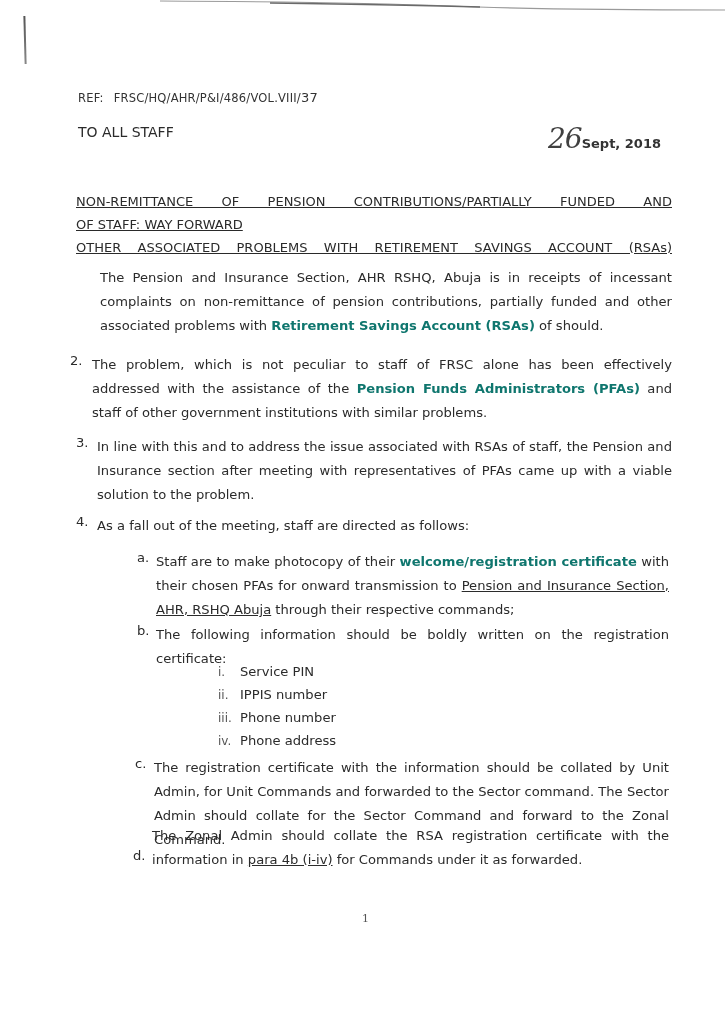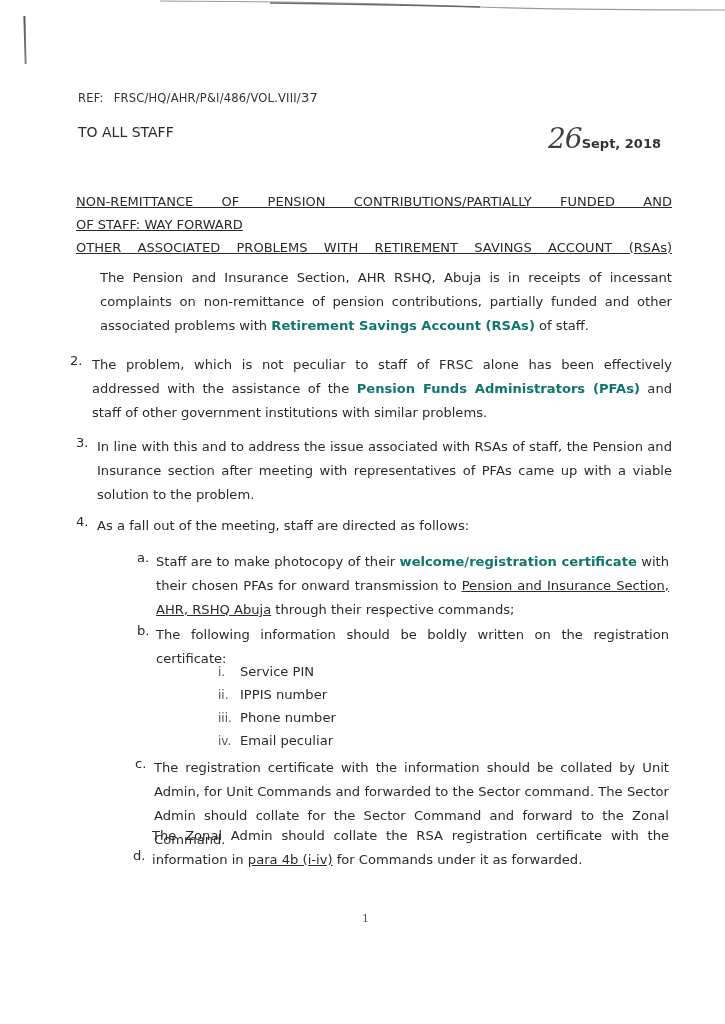--- a/index.html
+++ b/index.html
@@ -136,21 +136,21 @@
   <span class="hand">26</span><span>Sept, 2018</span>
 </div>
 
 <div class="title">
   <span class="tline">NON-REMITTANCE OF PENSION CONTRIBUTIONS/PARTIALLY FUNDED AND</span>
   <span class="tline last">OF STAFF: WAY FORWARD</span>
   <span class="tline">OTHER ASSOCIATED PROBLEMS WITH RETIREMENT SAVINGS ACCOUNT (RSAs)</span>
 </div>
 
 <div class="para" style="left:100px; top:266px; width:572px;">
-  <span>The Pension and Insurance Section, AHR RSHQ, Abuja is in receipts of incessant complaints on non-remittance of pension contributions, partially funded and other associated problems with </span><b>Retirement Savings Account (RSAs)</b><span> of staff.</span>
+  <span>The Pension and Insurance Section, AHR RSHQ, Abuja is in receipts of incessant complaints on non-remittance of pension contributions, partially funded and other associated problems with </span><b>Retirement Savings Account (RSAs)</b><span> of should.</span>
 </div>
 
 <div class="num" style="left:70px; top:353px;">2.</div>
 <div class="para" style="left:92px; top:353px; width:580px; text-indent:0;">
   <span>The problem, which is not peculiar to staff of FRSC alone has been effectively addressed with the assistance of the </span><b>Pension Funds Administrators (PFAs)</b><span> and staff of other government institutions with similar problems.</span>
 </div>
 
 <div class="num" style="left:76px; top:435px;">3.</div>
 <div class="para" style="left:97px; top:435px; width:575px;">In line with this and to address the issue associated with RSAs of staff, the Pension and Insurance section after meeting with representatives of PFAs came up with a viable solution to the problem.</div>
 
@@ -168,21 +168,21 @@
 <div class="roman" style="top:664px;">
   <span class="rn">i.</span><span>Service PIN</span>
 </div>
 <div class="roman" style="top:687px;">
   <span class="rn">ii.</span><span>IPPIS number</span>
 </div>
 <div class="roman" style="top:710px;">
   <span class="rn">iii.</span><span>Phone number</span>
 </div>
 <div class="roman" style="top:733px;">
-  <span class="rn">iv.</span><span>Email peculiar</span>
+  <span class="rn">iv.</span><span>Phone address</span>
 </div>
 
 <div class="num" style="left:135px; top:756px;">c.</div>
 <div class="para" style="left:154px; top:756px; width:515px;">The registration certificate with the information should be collated by Unit Admin, for Unit Commands and forwarded to the Sector command. The Sector Admin should collate for the Sector Command and forward to the Zonal Command.</div>
 
 <div class="num" style="left:133px; top:848px;">d.</div>
 <div class="para" style="left:152px; top:824px; width:517px;">
   <span>The Zonal Admin should collate the RSA registration certificate with the information in </span><span class="u">para 4b (i-iv)</span><span> for Commands under it as forwarded.</span>
 </div>
 

